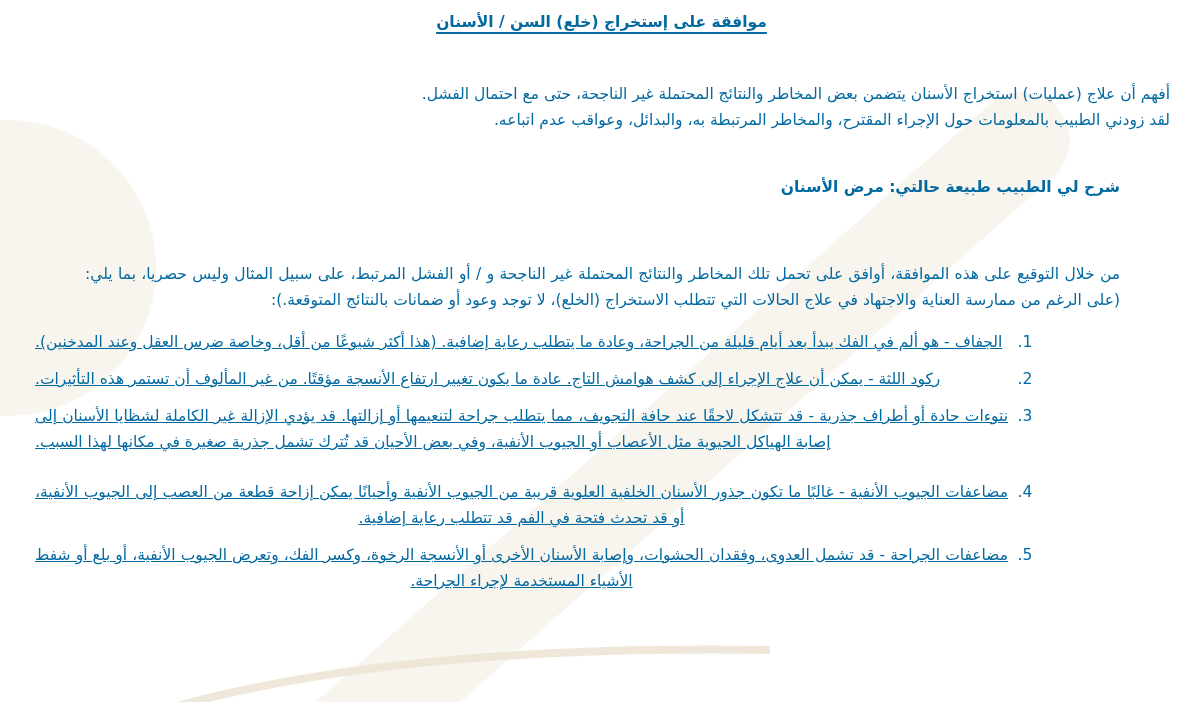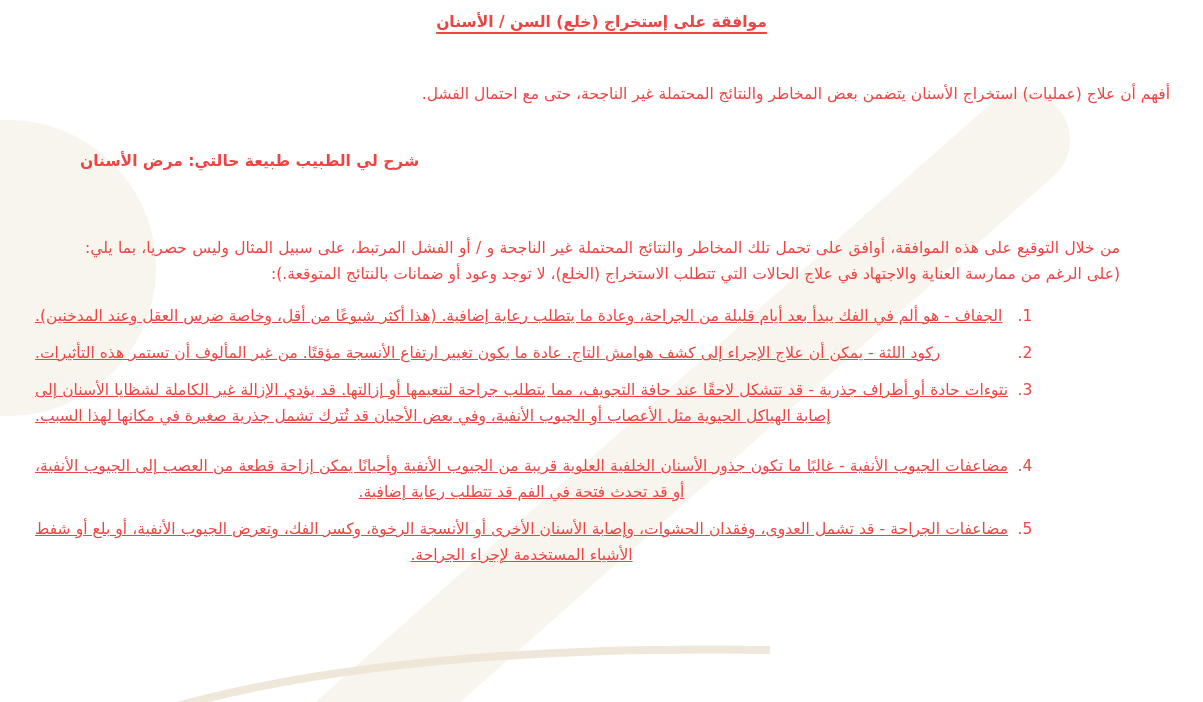--- a/index.html
+++ b/index.html
@@ -7,21 +7,21 @@
     padding: 0;
     background: #ffffff;
   }
   .page {
     position: relative;
     width: 1203px;
     height: 702px;
     overflow: hidden;
     background: #ffffff;
     font-family: "DejaVu Sans", sans-serif;
-    color: #ef4444;
+    color: #0369a1;
     direction: rtl;
   }
   .watermark {
     position: absolute;
     top: 0; left: 0;
     width: 1203px;
     height: 702px;
     z-index: 0;
     pointer-events: none;
   }
@@ -43,21 +43,21 @@
     margin: 47px 33px 0 80px;
     font-size: 15.5px;
     line-height: 26px;
     text-align: right;
   }
   .condition-heading {
     margin: 41px 83px 0 80px;
     font-size: 15.5px;
     font-weight: bold;
     line-height: 26px;
-    text-align: left;
+    text-align: right;
   }
   .consent {
     margin: 61px 83px 0 85px;
     font-size: 15.5px;
     line-height: 26px;
     text-align: justify;
     text-align-last: right;
   }
   .risk-list {
     margin: 16px 0 0 0;
@@ -96,21 +96,21 @@
   <svg class="watermark" viewBox="0 0 1203 702" xmlns="http://www.w3.org/2000/svg" aria-hidden="true">
     <circle cx="8" cy="268" r="148" fill="#f8f5ee"></circle>
     <line x1="1022" y1="140" x2="345" y2="740" stroke="#f8f5ee" stroke-width="96" stroke-linecap="round"></line>
     <path d="M 150 714 C 300 668, 500 646, 770 650" fill="none" stroke="#ece3d2" stroke-width="8" opacity="0.85"></path>
   </svg>
 
   <div class="content">
 
     <h1 class="doc-title">موافقة على إستخراج (خلع) السن / الأسنان</h1>
 
-    <p class="intro"><span>أفهم أن علاج (عمليات) استخراج الأسنان يتضمن بعض المخاطر والنتائج المحتملة غير الناجحة، حتى مع احتمال الفشل.</span><br></p>
+    <p class="intro"><span>أفهم أن علاج (عمليات) استخراج الأسنان يتضمن بعض المخاطر والنتائج المحتملة غير الناجحة، حتى مع احتمال الفشل.</span><br><span>لقد زودني الطبيب بالمعلومات حول الإجراء المقترح، والمخاطر المرتبطة به، والبدائل، وعواقب عدم اتباعه.</span></p>
 
     <h2 class="condition-heading">شرح لي الطبيب طبيعة حالتي: مرض الأسنان</h2>
 
     <p class="consent">من خلال التوقيع على هذه الموافقة، أوافق على تحمل تلك المخاطر والنتائج المحتملة غير الناجحة و / أو الفشل المرتبط، على سبيل المثال وليس حصريا، بما يلي: (على الرغم من ممارسة العناية والاجتهاد في علاج الحالات التي تتطلب الاستخراج (الخلع)، لا توجد وعود أو ضمانات بالنتائج المتوقعة.):</p>
 
     <div class="risk-list">
 
       <div class="risk-item last-left">
         <span class="risk-number">1.</span>
         <span class="risk-text">الجفاف - هو ألم في الفك يبدأ بعد أيام قليلة من الجراحة، وعادة ما يتطلب رعاية إضافية. (هذا أكثر شيوعًا من أقل، وخاصة ضرس العقل وعند المدخنين).</span>

